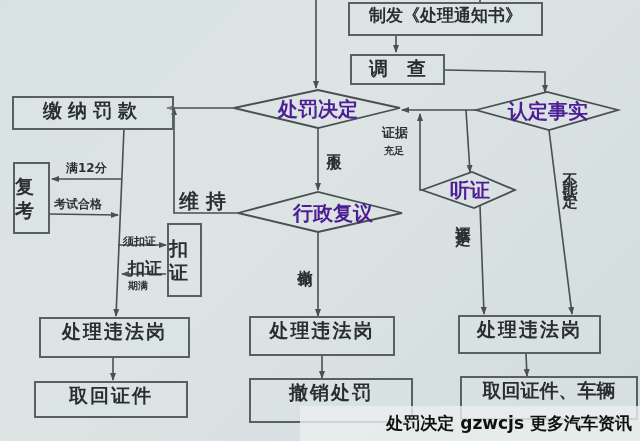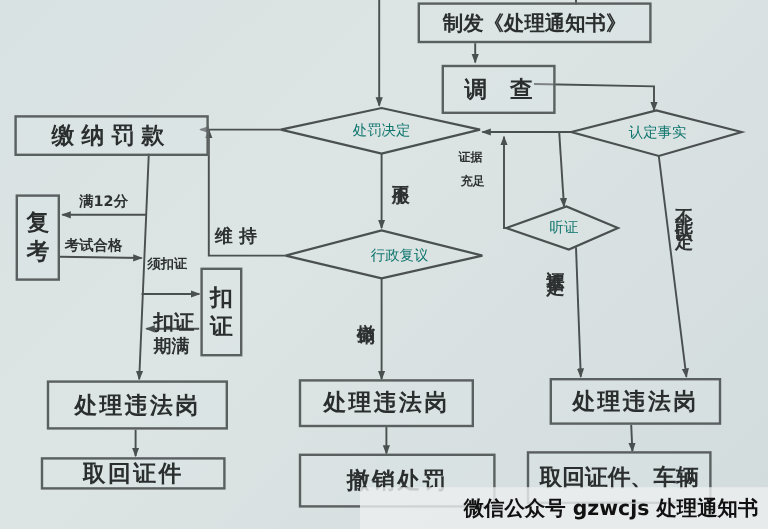--- a/index.html
+++ b/index.html
@@ -6,32 +6,32 @@
   body {
     width: 640px; height: 441px; overflow: hidden; position: relative;
     background: linear-gradient(135deg, #d9e2e2 0%, #dce4e4 40%, #d3dcdd 100%);
     font-family: "DejaVu Sans", sans-serif;
     color: #2a2d2e;
   }
   #diagram { position: absolute; left: 0; top: 0; }
   .box {
     position: absolute; box-sizing: border-box;
     border: 2px solid #5a5f60;
-    display: flex; align-items: center; justify-content: center;
+    display: flex; align-items: flex-start; justify-content: center;
     font-size: 19px; font-weight: bold; color: #2b2e2f;
     background: rgba(220,228,228,0.35);
     white-space: nowrap;
   }
   .vbox { flex-direction: column; line-height: 24px; }
   .lbl {
     position: absolute; font-weight: bold; color: #2e3132; white-space: nowrap;
   }
   .vlbl { writing-mode: vertical-rl; text-orientation: upright; letter-spacing: 2px; }
   .dtext {
-    position: absolute; font-size: 12px; font-weight: normal; color: #0f766e;
+    position: absolute; font-size: 20px; font-weight: bold; color: #4c1d95;
     transform: translate(-50%, -50%); white-space: nowrap;
   }
   .watermark {
     position: absolute; left: 300px; top: 406px; width: 340px; height: 35px;
     background: rgba(235,238,238,0.82);
     display: flex; align-items: center; justify-content: flex-end; padding-right: 8px;
     box-sizing: border-box;
     font-size: 17px; font-weight: bold; color: #111;
   }
 </style>
@@ -93,21 +93,21 @@
     <polygon points="234,108 318,90 400,108 318,128"></polygon>
     <polygon points="476,110 547,92 618,110 549,130"></polygon>
     <polygon points="422,190 472,172 515,190 474,208"></polygon>
     <polygon points="238,213 318,192 402,213 318,232"></polygon>
   </g>
 </svg>
 
 <div class="box" style="left:348px;top:2px;width:195px;height:34px;font-size:17px;">
   <span>制发《处理通知书》</span>
 </div>
-<div class="box" style="left:368px;top:54px;width:95px;height:41px;font-family:Liberation Mono, monospace;">
+<div class="box" style="left:350px;top:54px;width:95px;height:31px;font-family:Liberation Mono, monospace;">
   <span>调　查</span>
 </div>
 <div class="box" style="left:12px;top:96px;width:162px;height:34px;letter-spacing:6px;">
   <span>缴纳罚款</span>
 </div>
 <div class="box vbox" style="left:13px;top:162px;width:37px;height:72px;">
   <span>复</span>
   <span>考</span>
 </div>
 <div class="box vbox" style="left:167px;top:223px;width:35px;height:74px;">
@@ -116,43 +116,43 @@
 </div>
 <div class="box" style="left:39px;top:317px;width:151px;height:41px;letter-spacing:2px;">
   <span>处理违法岗</span>
 </div>
 <div class="box" style="left:249px;top:316px;width:146px;height:40px;letter-spacing:2px;">
   <span>处理违法岗</span>
 </div>
 <div class="box" style="left:458px;top:315px;width:143px;height:39px;letter-spacing:2px;">
   <span>处理违法岗</span>
 </div>
-<div class="box" style="left:34px;top:381px;width:154px;height:27px;letter-spacing:2px;">
+<div class="box" style="left:34px;top:381px;width:154px;height:37px;letter-spacing:2px;">
   <span>取回证件</span>
 </div>
 <div class="box" style="left:249px;top:378px;width:164px;height:45px;letter-spacing:2px;">
   <span>撤销处罚</span>
 </div>
-<div class="box" style="left:439px;top:376px;width:154px;height:44px;">
+<div class="box" style="left:460px;top:376px;width:178px;height:44px;">
   <span>取回证件、车辆</span>
 </div>
 
 <span class="dtext" style="left:318px;top:109px;">处罚决定</span>
 <span class="dtext" style="left:548px;top:111px;">认定事实</span>
 <span class="dtext" style="left:470px;top:190px;">听证</span>
 <span class="dtext" style="left:333px;top:213px;">行政复议</span>
 
 <span class="lbl" style="left:66px;top:160px;font-size:12px;text-align:center;">满12分</span>
 <span class="lbl" style="left:54px;top:196px;font-size:12px;text-align:center;">考试合格</span>
-<span class="lbl" style="left:123px;top:212px;font-size:11px;">须扣证</span>
+<span class="lbl" style="left:123px;top:234px;font-size:11px;">须扣证</span>
 <span class="lbl" style="left:128px;top:257px;font-size:17px;">扣证</span>
-<span class="lbl" style="left:128px;top:279px;font-size:15px;">期满</span>
-<span class="lbl" style="left:179px;top:188px;font-size:15px;">维 持</span>
+<span class="lbl" style="left:128px;top:279px;font-size:10px;">期满</span>
+<span class="lbl" style="left:179px;top:188px;font-size:20px;">维 持</span>
 <span class="lbl vlbl" style="left:324px;top:143px;font-size:15px;">不服</span>
 <span class="lbl vlbl" style="left:295px;top:258px;font-size:15px;">撤销</span>
-<span class="lbl" style="left:382px;top:124px;font-size:10px;">证据</span>
+<span class="lbl" style="left:382px;top:124px;font-size:13px;">证据</span>
 <span class="lbl" style="left:384px;top:144px;font-size:10px;">充足</span>
 <span class="lbl vlbl" style="left:453px;top:214px;font-size:15px;">证据不足</span>
 <span class="lbl vlbl" style="left:560px;top:162px;font-size:15px;letter-spacing:6px;">不能认定</span>
 
 <div class="watermark">
-  <span>微信公众号 gzwcjs 处理通知书</span>
+  <span>处罚决定 gzwcjs 更多汽车资讯</span>
 </div>
 
 </body></html>

